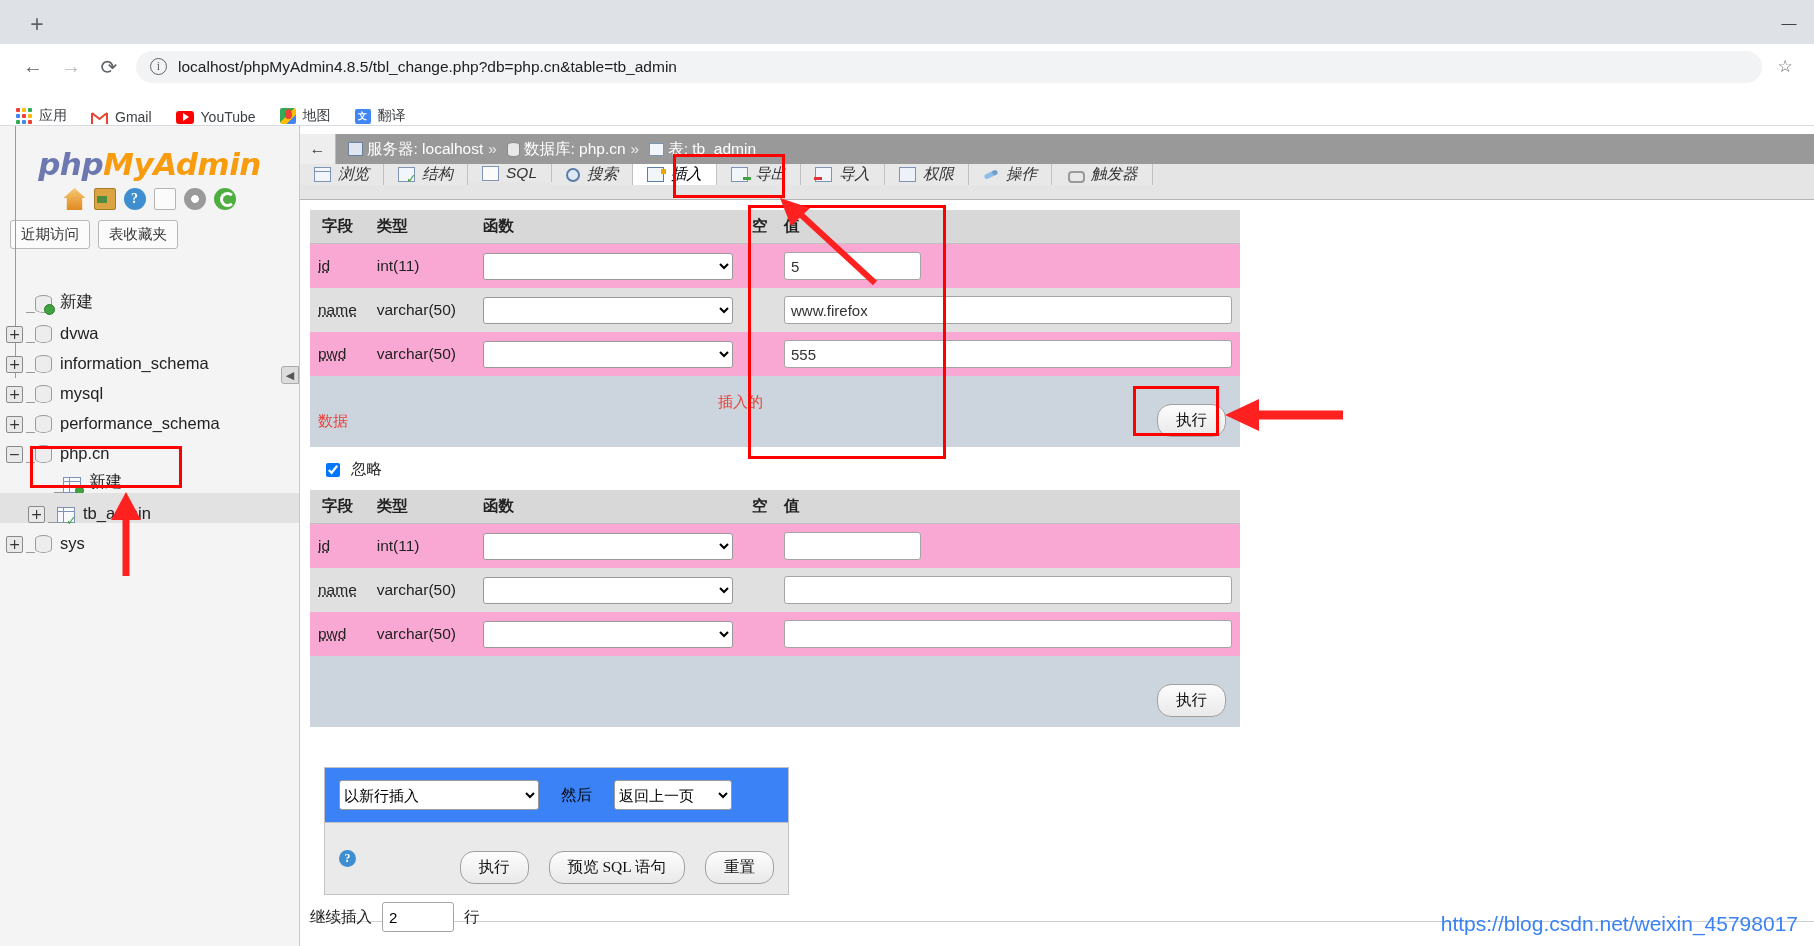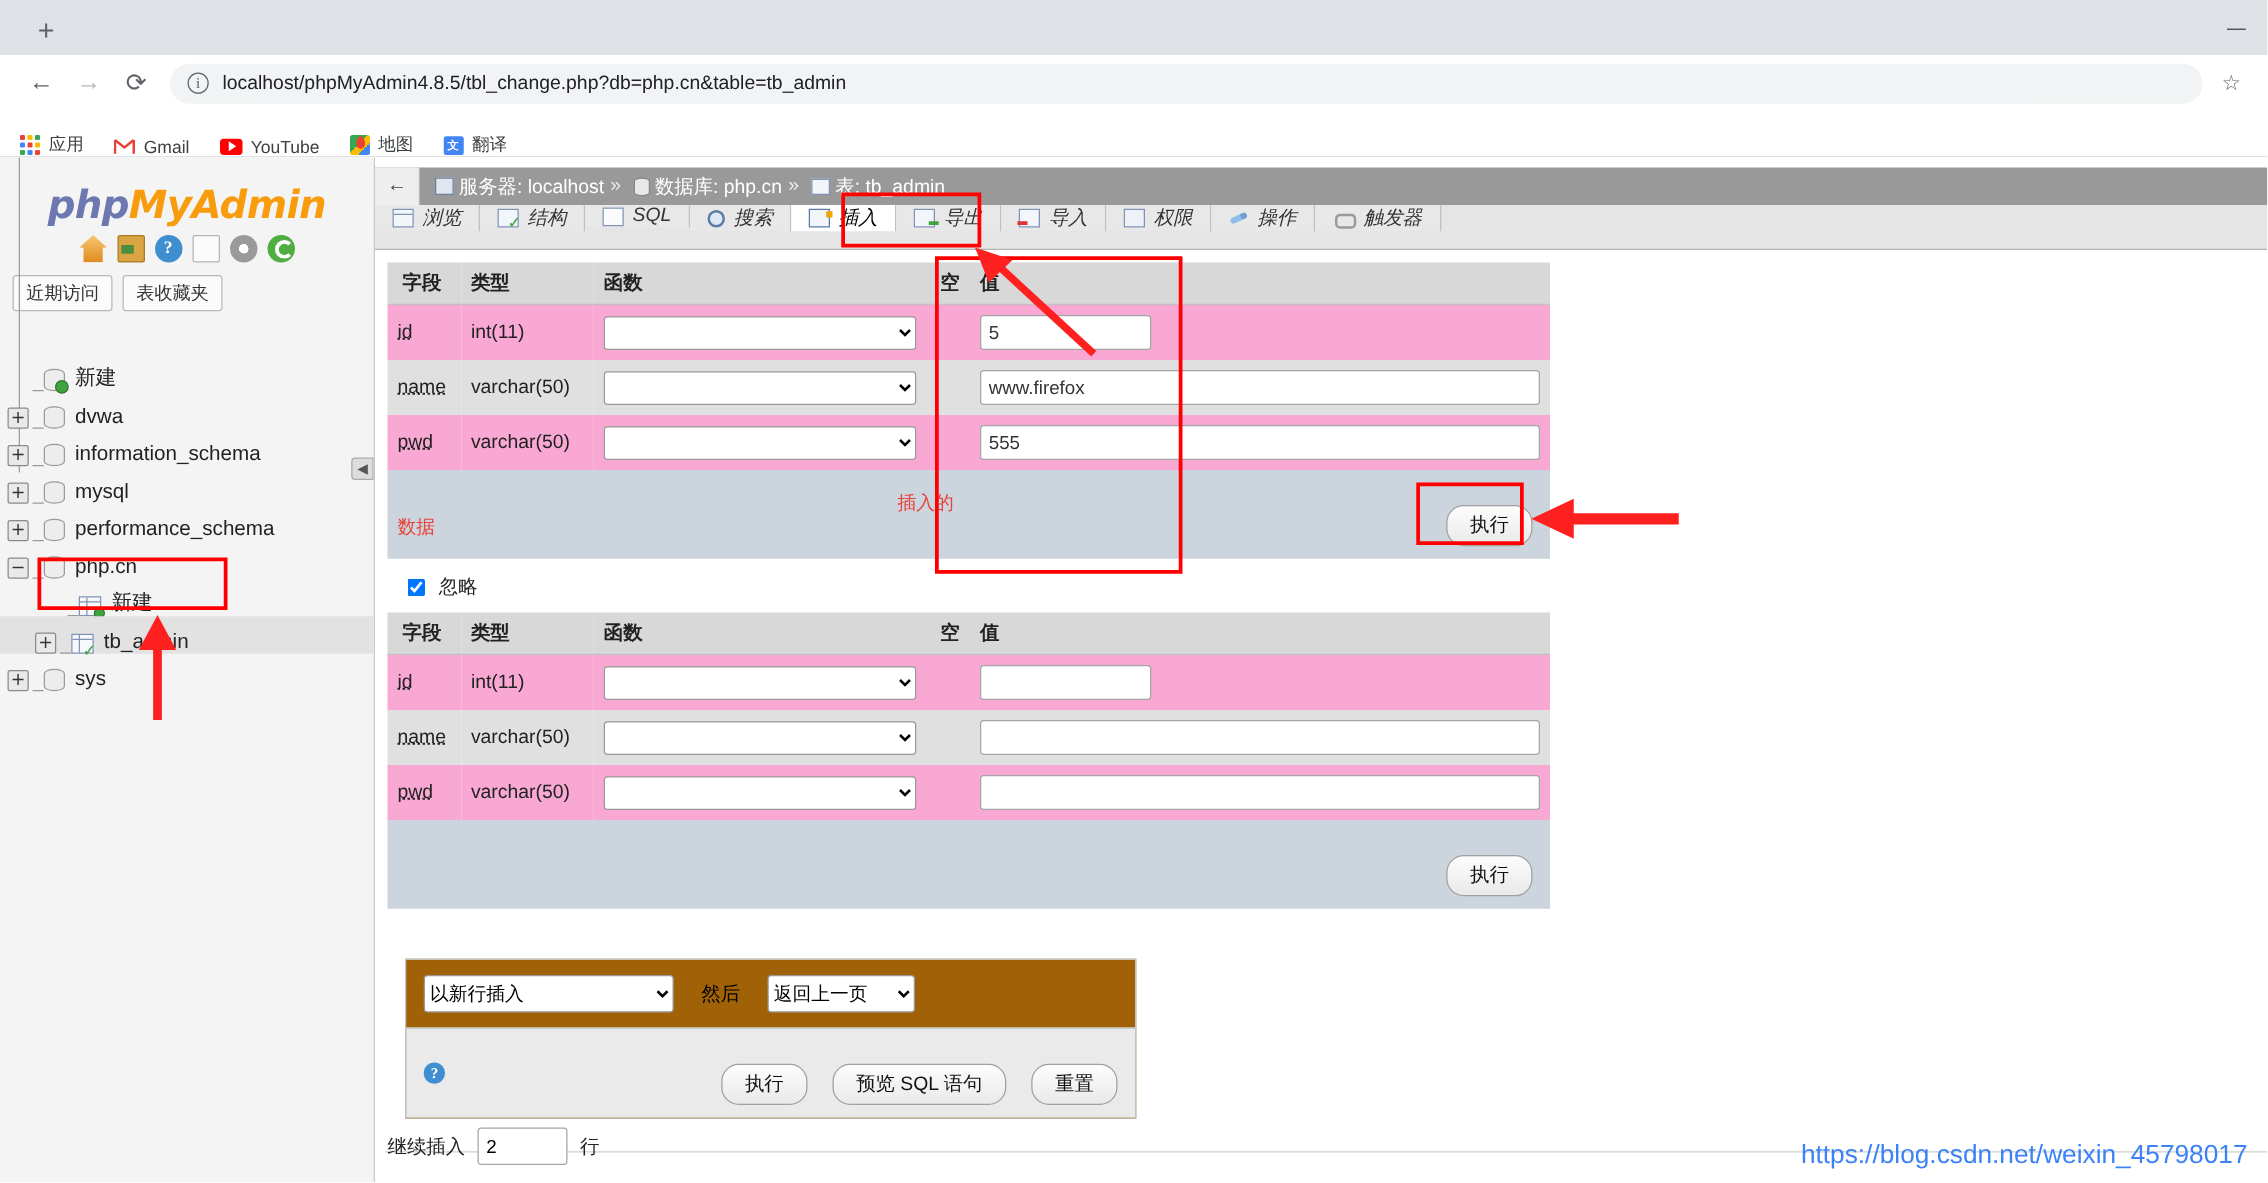--- a/index.html
+++ b/index.html
@@ -269,33 +269,33 @@
   input.val {
     height: 28px; border: 1px solid #a5a5a5; border-radius: 3px;
     font-size: 15px; padding: 0 6px; background: #fff; color: #333;
     font-family: "Liberation Sans", sans-serif;
   }
   input.val.small { width: 137px; }
   input.val.big { width: 448px; }
   .btn {
     background: linear-gradient(#fdfdfd,#e9e9e9); border: 1px solid #a0a0a0;
     border-radius: 14px; padding: 5px 18px; font-size: 15.5px; color: #111;
-    font-family: Liberation Sans, sans-serif;
+    font-family: Liberation Serif, serif;
     margin-top: 18px;
   }
   .ignore-row { margin: 12px 0 10px 14px; display: flex; align-items: center; gap: 8px;
                 font-size: 15.5px; color: #222; }
   .ignore-row input { width: 14px; height: 14px; }
 
   .redtext { color: #e8433a; font-size: 15px; }
 
   
   .bottom-panel {
-    margin: 40px 0 0 16px; width: 585px; border: 1px solid #c2c2c2;
-    background: #a16207;
+    margin: 40px 0 0 16px; width: 465px; border: 1px solid #c2c2c2;
+    background: #3b82f6;
   }
   .bp-top { padding: 12px 14px; display:flex; align-items:center; gap: 22px; }
   .bp-bottom {
     background:#eaeaea; border-top:1px solid #c2c2c2; padding: 10px 14px;
     display:flex; align-items:center; gap: 20px;
   }
   select.bp { height:30px; font-size:15px; border:1px solid #999; border-radius:3px;
               background:#fff; font-family:"Liberation Sans",sans-serif; }
   .bp-help { width:17px;height:17px;border-radius:50%;background:#3f8fd0;color:#fff;
              font-size:12px;text-align:center;line-height:17px;font-weight:bold;

